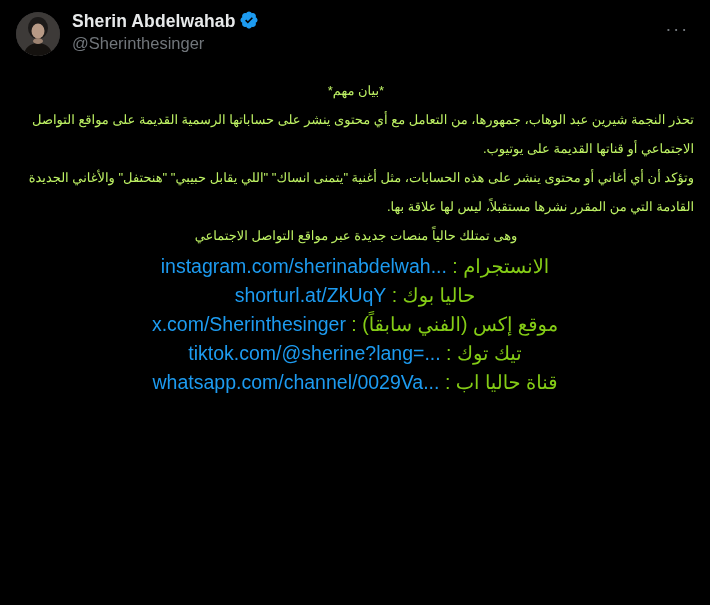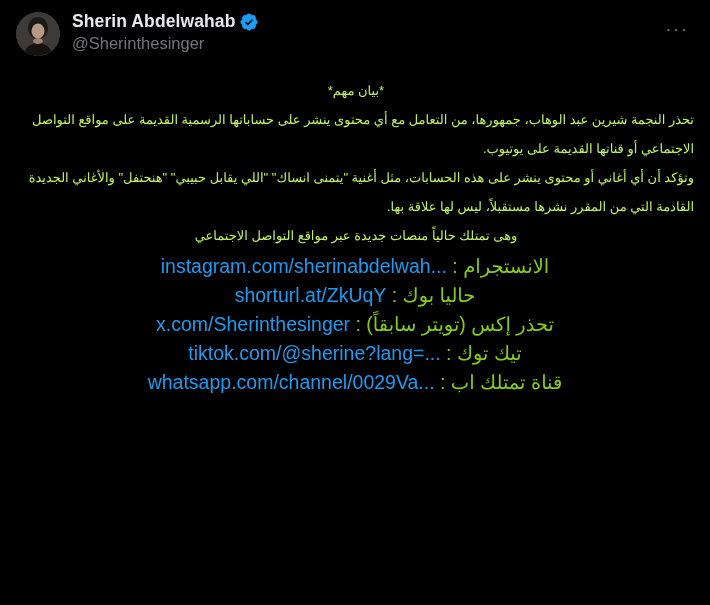--- a/index.html
+++ b/index.html
@@ -41,21 +41,21 @@
   .name-block {
     margin-left: 12px;
     display: flex;
     flex-direction: column;
     justify-content: center;
     flex: 1 1 auto;
     min-width: 0;
   }
   .name-row {
     display: flex;
-    align-items: flex-end;
+    align-items: flex-start;
     gap: 4px;
   }
   .display-name {
     font-size: 17.5px;
     font-weight: bold;
     color: #e7e9ea;
     letter-spacing: 0.1px;
     line-height: 22px;
     white-space: nowrap;
   }
@@ -188,27 +188,27 @@
   <div class="link-rows">
     <div class="link-row">
       <span class="label">الانستجرام :</span>
       <span class="url">instagram.com/sherinabdelwah...</span>
     </div>
     <div class="link-row">
       <span class="label">حاليا بوك :</span>
       <span class="url">shorturl.at/ZkUqY</span>
     </div>
     <div class="link-row">
-      <span class="label">تحذر إكس (تويتر سابقاً) :</span>
+      <span class="label">موقع إكس (الفني سابقاً) :</span>
       <span class="url">x.com/Sherinthesinger</span>
     </div>
     <div class="link-row">
       <span class="label">تيك توك :</span>
       <span class="url">tiktok.com/@sherine?lang=...</span>
     </div>
     <div class="link-row">
-      <span class="label">قناة تمتلك اب :</span>
+      <span class="label">قناة حاليا اب :</span>
       <span class="url">whatsapp.com/channel/0029Va...</span>
     </div>
   </div>
 
 
 </div>
 
 </body></html>

